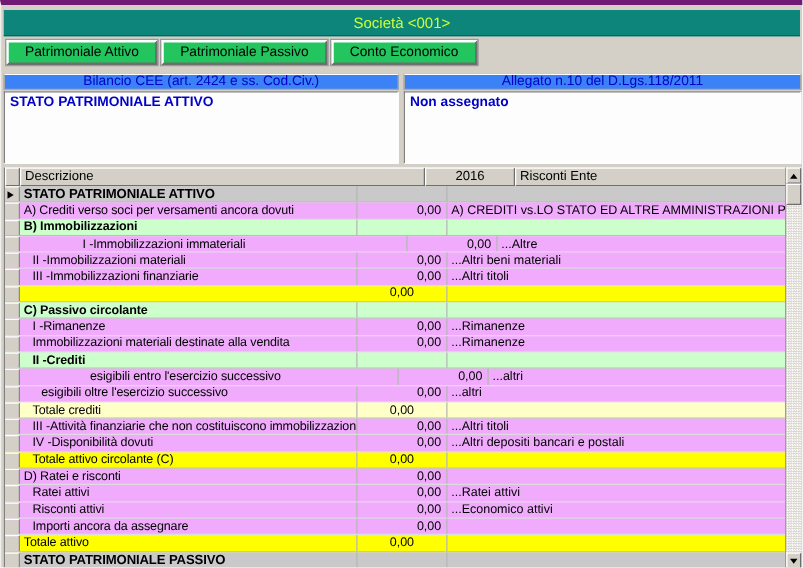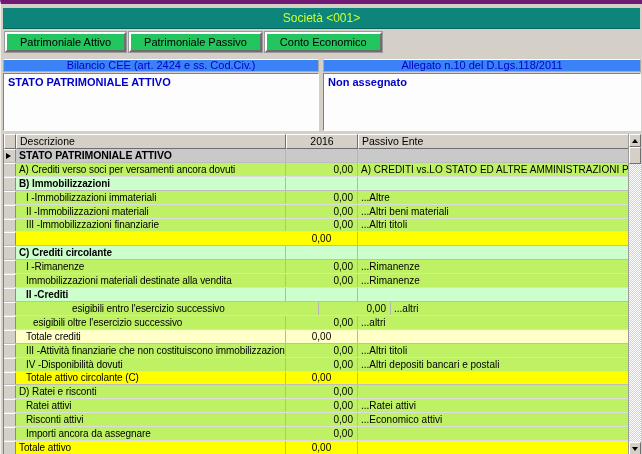--- a/index.html
+++ b/index.html
@@ -24,25 +24,25 @@
            color:var(--header-text,#0000C8);font-size:11px;font-weight:bold;padding:2px 4px;overflow:hidden;}
   .box-left{left:2px;width:316px;}
   .box-right{left:322px;width:318px;}
   .grid{position:absolute;left:2px;top:130px;width:638px;height:321px;background:#FFFFFF;
         border-left:1px solid #808080;box-sizing:border-box;}
   .ghead{display:flex;height:15px;width:625px;}
   .hcell{background:#D4D0C8;border:1px solid;border-color:#FFFFFF #6E6E6E #6E6E6E #FFFFFF;
          box-sizing:border-box;font-size:10.5px;color:#000;line-height:13px;
          overflow:hidden;white-space:nowrap;padding:0 3px;}
   .h-marker{width:12px;padding:0;}
-  .h-desc{width:270px;}
+  .h-desc{width:324px;}
   .h-val{width:72px;text-align:center;}
   .h-ente{flex:1;}
   .rows{display:flex;flex-direction:column;width:625px;height:306px;}
-  .row{flex:1 1 0;min-height:0;display:flex;align-items:center;background:#bef264;
+  .row{flex:1 1 0;min-height:0;display:flex;align-items:center;background:#f0abfc;
        border-bottom:1px solid #DCDCDC;box-sizing:border-box;cursor:default;}
   .cell{height:100%;display:flex;align-items:center;box-sizing:border-box;overflow:hidden;white-space:nowrap;}
   .mcell{width:12px;background:#D4D0C8;border-right:1px solid #8A8A8A;border-top:1px solid #FFFFFF;}
   .dcell{width:270px;border-right:1px solid #B6B6B6;font-size:10px;letter-spacing:-0.1px;color:#000;}
   .vcell{width:72px;border-right:1px solid #B6B6B6;font-size:10px;justify-content:flex-end;padding-right:4px;color:#000;}
   .vcell.center{justify-content:center;padding-right:0;}
   .ecell{flex:1;font-size:10px;padding-left:3px;color:#000;}
   .t-section{background:var(--section-bg,#C9C9C9);}
   .t-section .dcell{font-weight:bold;font-size:10.5px;}
   .t-green{background:var(--group-bg,#CCFFCC);}
@@ -90,21 +90,21 @@
   </div>
   <div class="infobox box-right">
     <span>Non assegnato</span>
   </div>
 
   <div class="grid">
     <div class="ghead">
       <div class="hcell h-marker"></div>
       <div class="hcell h-desc">Descrizione</div>
       <div class="hcell h-val">2016</div>
-      <div class="hcell h-ente">Passivo Ente</div>
+      <div class="hcell h-ente">Risconti Ente</div>
     </div>
     <div class="rows" id="rows">
         <div class="row t-section">
           <div class="cell mcell">
             <span class="tri"></span>
           </div>
           <div class="cell dcell" style="padding-left: 3px;">STATO PATRIMONIALE ATTIVO</div>
           <div class="cell vcell"></div>
           <div class="cell ecell"></div>
         </div>
@@ -115,21 +115,21 @@
           <div class="cell ecell">A) CREDITI vs.LO STATO ED ALTRE AMMINISTRAZIONI PUBBLICHE PER</div>
         </div>
         <div class="row t-green">
           <div class="cell mcell"></div>
           <div class="cell dcell" style="padding-left: 3px;">B) Immobilizzazioni</div>
           <div class="cell vcell"></div>
           <div class="cell ecell"></div>
         </div>
         <div class="row t-normal">
           <div class="cell mcell"></div>
-          <div class="cell dcell" style="padding-left: 10px;">I -Immobilizzazioni immateriali</div>
+          <div class="cell dcell" style="padding-left: 10px; margin-left: 40px;">I -Immobilizzazioni immateriali</div>
           <div class="cell vcell">0,00</div>
           <div class="cell ecell">...Altre</div>
         </div>
         <div class="row t-normal">
           <div class="cell mcell"></div>
           <div class="cell dcell" style="padding-left: 10px;">II -Immobilizzazioni materiali</div>
           <div class="cell vcell">0,00</div>
           <div class="cell ecell">...Altri beni materiali</div>
         </div>
         <div class="row t-normal">
@@ -139,21 +139,21 @@
           <div class="cell ecell">...Altri titoli</div>
         </div>
         <div class="row t-total">
           <div class="cell mcell"></div>
           <div class="cell dcell" style="padding-left: 24px; margin-top: 29px;">Totale immobilizzazioni (B)</div>
           <div class="cell vcell center">0,00</div>
           <div class="cell ecell"></div>
         </div>
         <div class="row t-green">
           <div class="cell mcell"></div>
-          <div class="cell dcell" style="padding-left: 3px;">C) Crediti circolante</div>
+          <div class="cell dcell" style="padding-left: 3px;">C) Passivo circolante</div>
           <div class="cell vcell"></div>
           <div class="cell ecell"></div>
         </div>
         <div class="row t-normal">
           <div class="cell mcell"></div>
           <div class="cell dcell" style="padding-left: 10px; text-align: center;">I -Rimanenze</div>
           <div class="cell vcell">0,00</div>
           <div class="cell ecell">...Rimanenze</div>
         </div>
         <div class="row t-normal">
@@ -225,20 +225,26 @@
         <div class="row t-normal">
           <div class="cell mcell"></div>
           <div class="cell dcell" style="padding-left: 10px;">Importi ancora da assegnare</div>
           <div class="cell vcell">0,00</div>
           <div class="cell ecell"></div>
         </div>
         <div class="row t-total">
           <div class="cell mcell"></div>
           <div class="cell dcell" style="padding-left: 3px;">Totale attivo</div>
           <div class="cell vcell center">0,00</div>
+          <div class="cell ecell"></div>
+        </div>
+        <div class="row t-section">
+          <div class="cell mcell"></div>
+          <div class="cell dcell" style="padding-left: 3px;">STATO PATRIMONIALE PASSIVO</div>
+          <div class="cell vcell"></div>
           <div class="cell ecell"></div>
         </div>
       </div>
     <div class="vscroll">
       <div class="sbtn top">
         <span class="arrow up"></span>
       </div>
       <div class="sthumb"></div>
       <div class="sbtn bottom">
         <span class="arrow down"></span>

